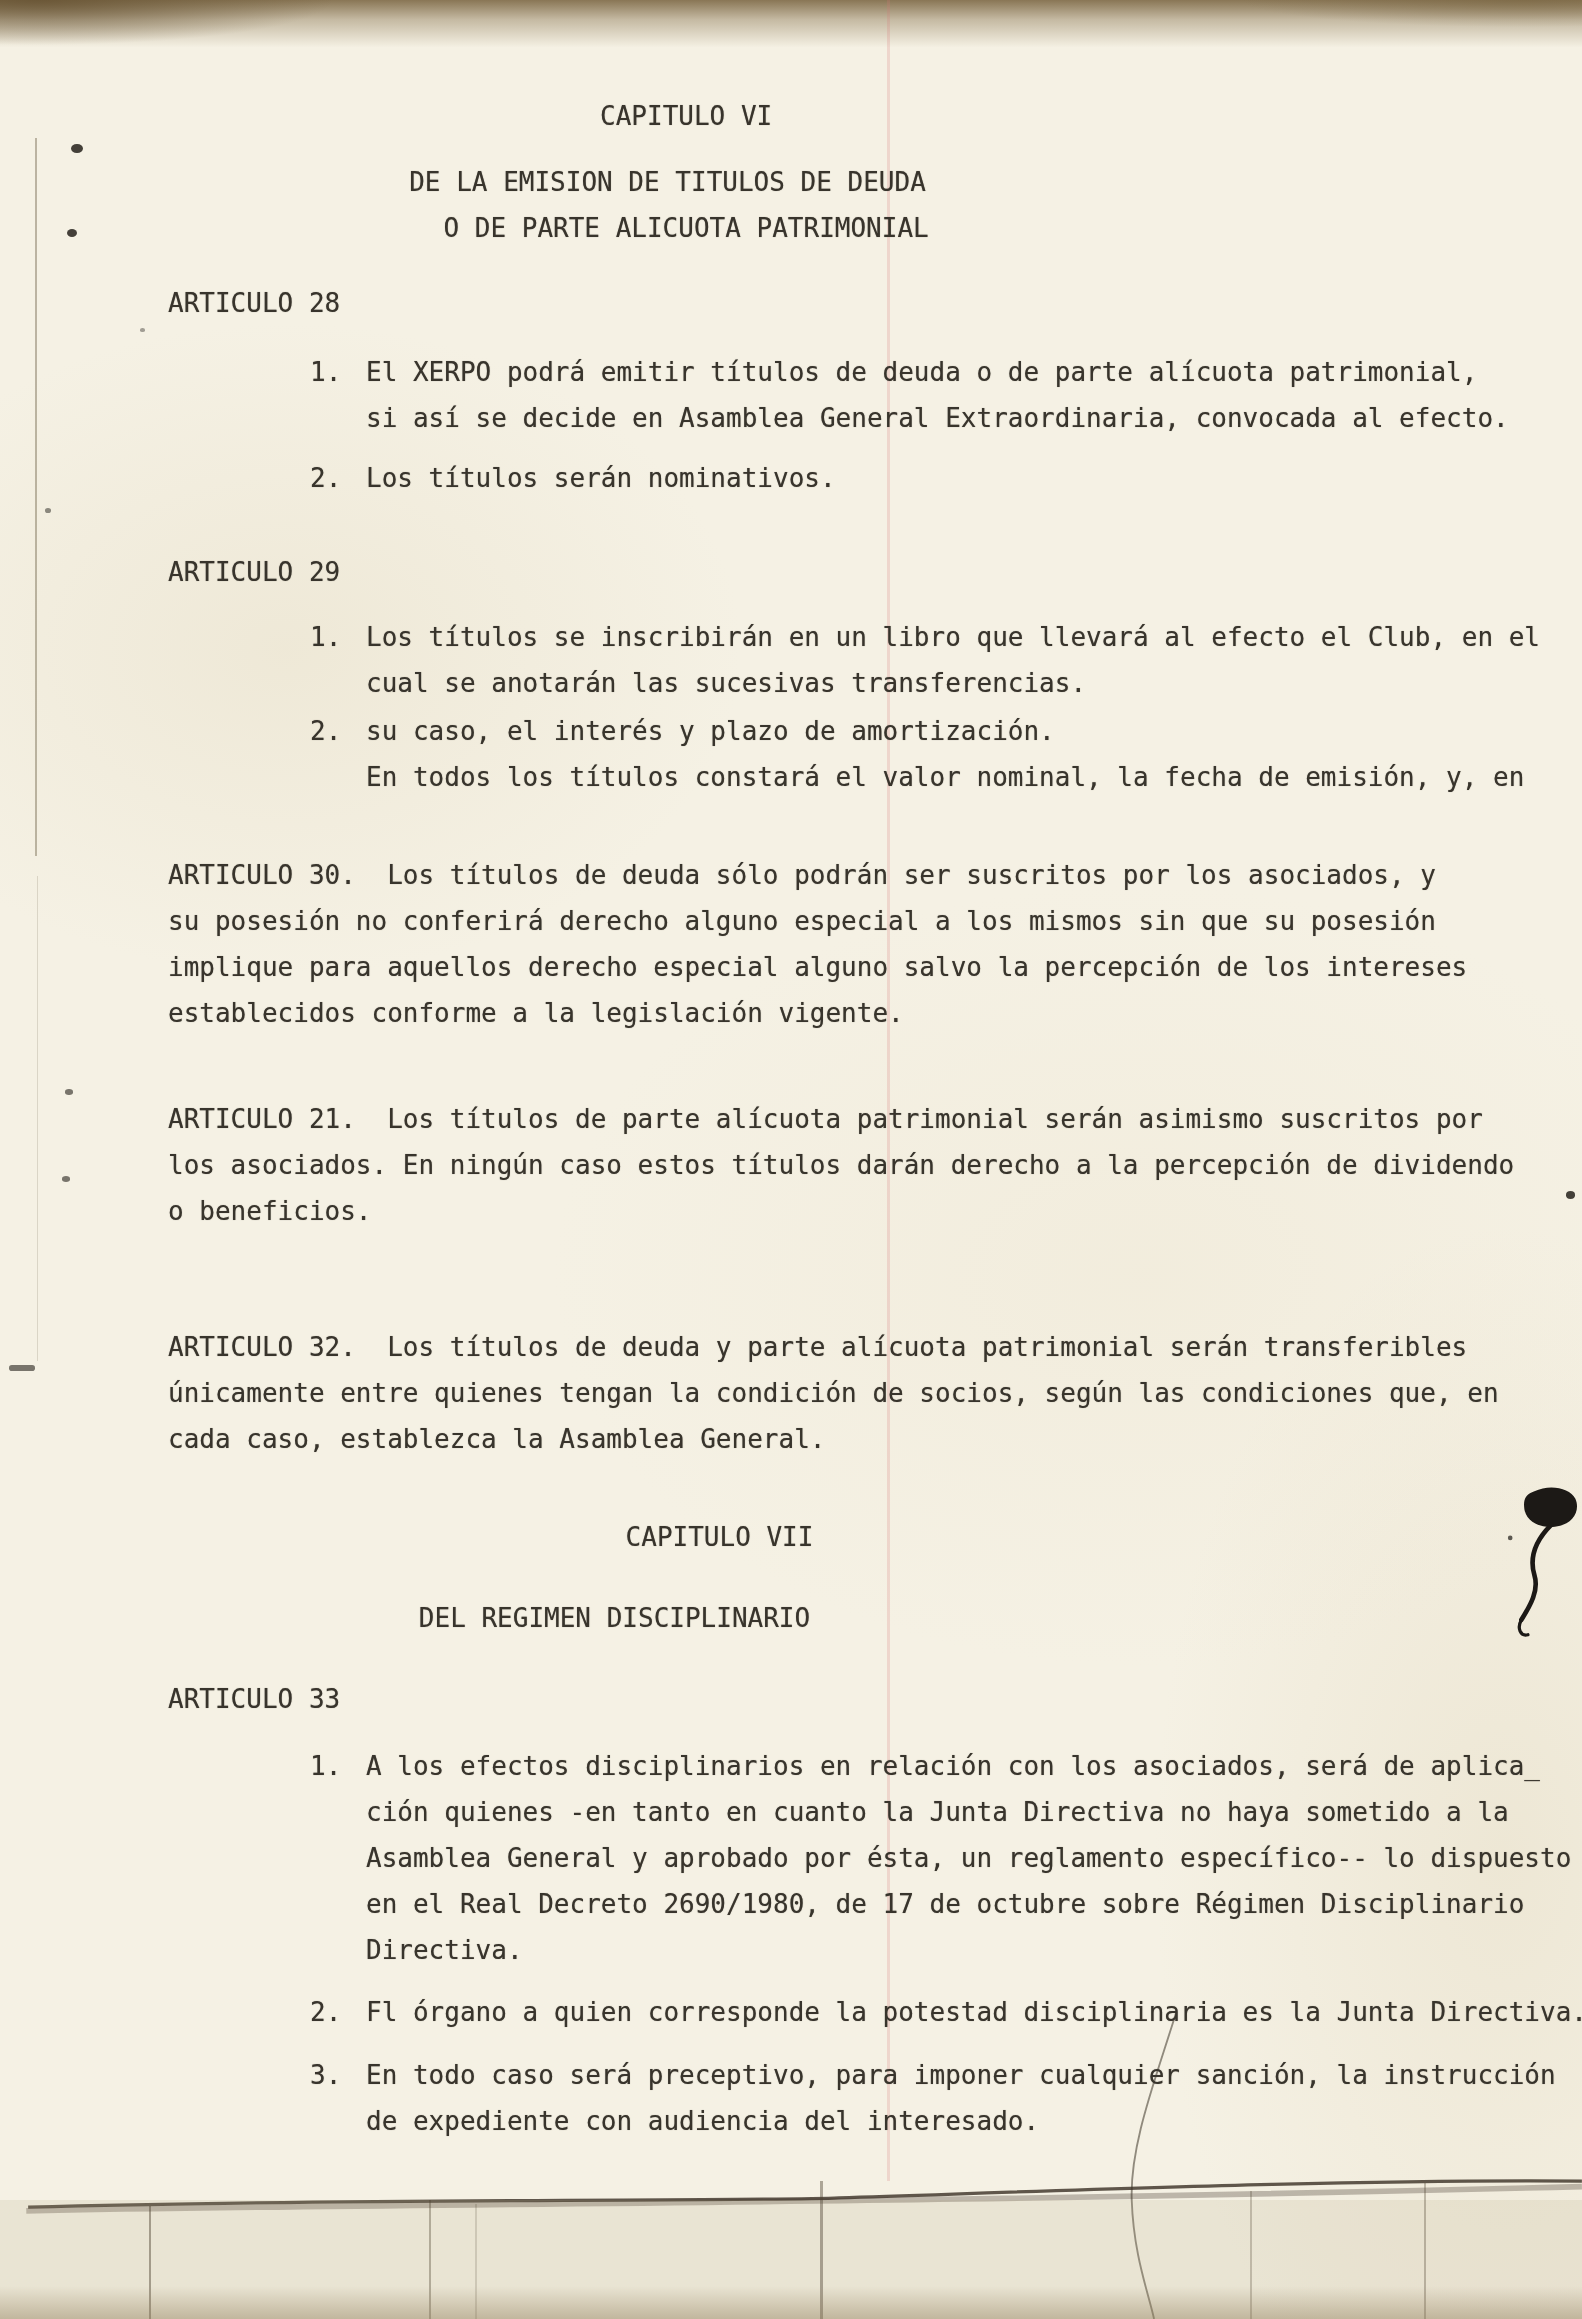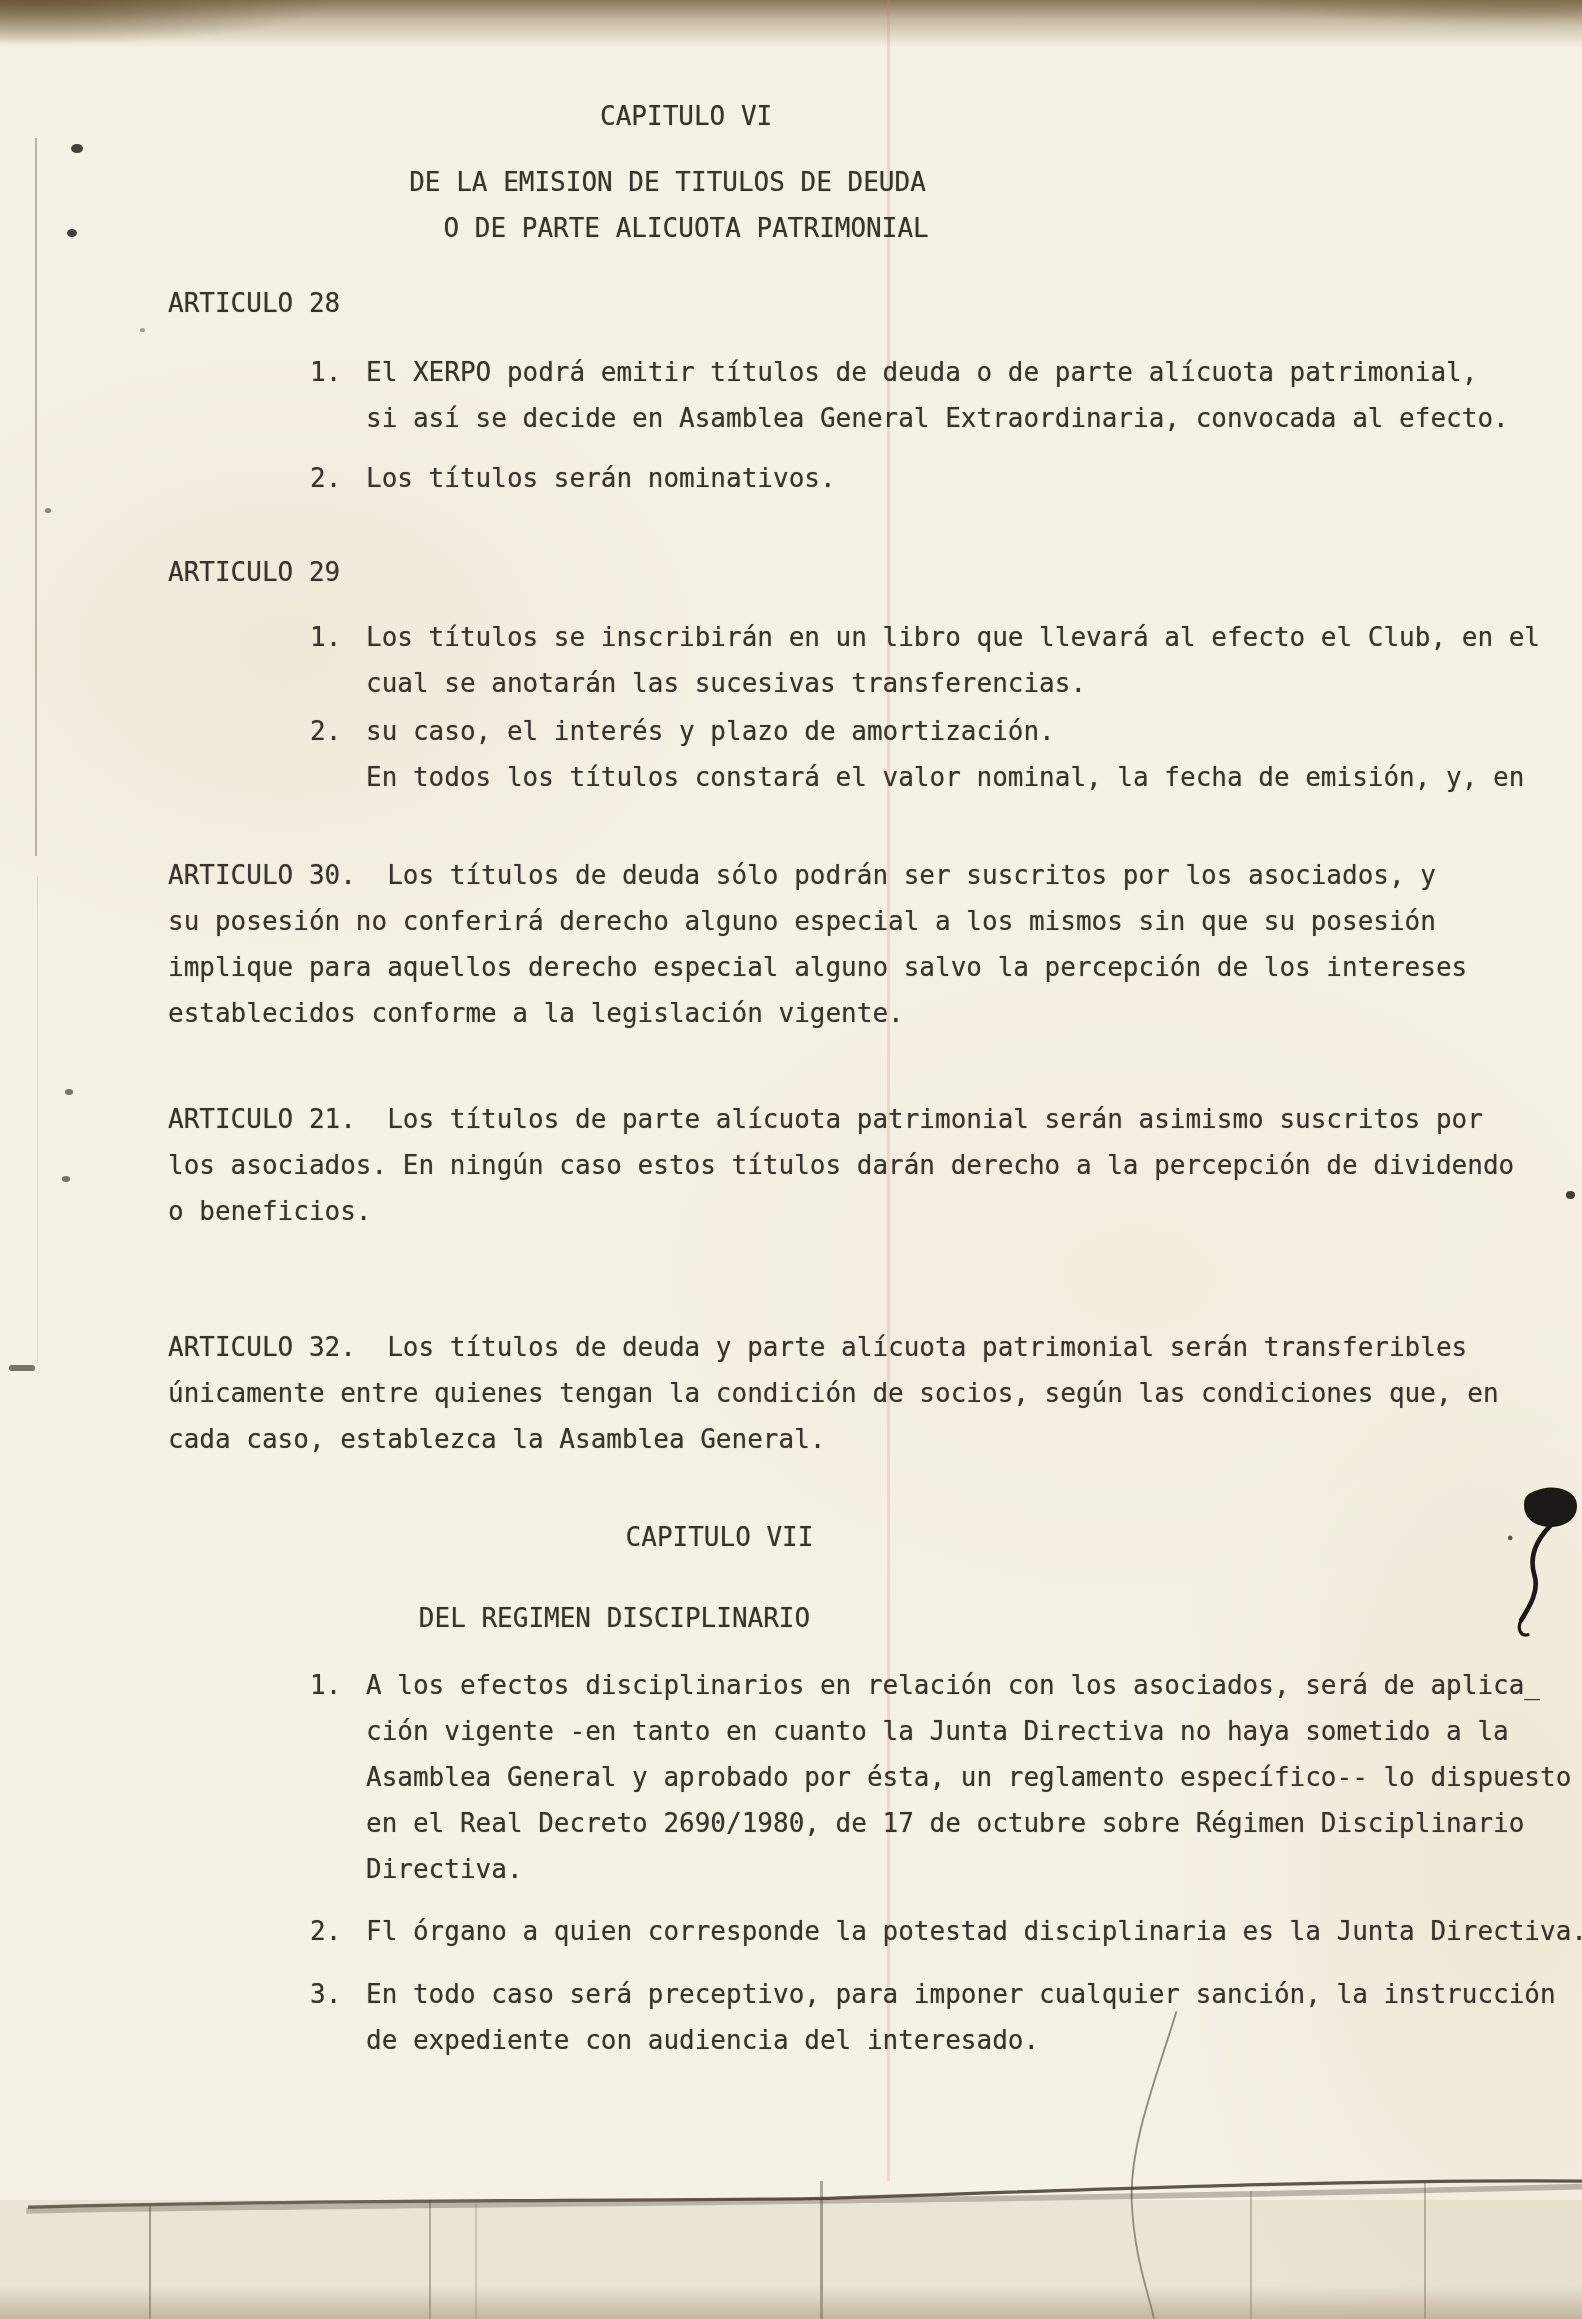--- a/index.html
+++ b/index.html
@@ -158,25 +158,26 @@
       </div>
     <div class="para p32">
         <div class="tl">ARTICULO 32.  Los títulos de deuda y parte alícuota patrimonial serán transferibles</div>
         <div class="tl">únicamente entre quienes tengan la condición de socios, según las condiciones que, en</div>
         <div class="tl">cada caso, establezca la Asamblea General.</div>
       </div>
 
     <div class="heading h-cvii">CAPITULO VII</div>
     <div class="heading h-reg">DEL REGIMEN DISCIPLINARIO</div>
 
+    <div class="art-heading a33">ARTICULO 33</div>
     <div class="item i33-1">
       <div class="num">1.</div>
       <div class="lines">
           <div class="tl">A los efectos disciplinarios en relación con los asociados, será de aplica̲</div>
-          <div class="tl">ción vigente -en tanto en cuanto la Junta Directiva no haya sometido a la</div>
+          <div class="tl">ción quienes -en tanto en cuanto la Junta Directiva no haya sometido a la</div>
           <div class="tl">Asamblea General y aprobado por ésta, un reglamento específico-- lo dispuesto</div>
           <div class="tl">en el Real Decreto 2690/1980, de 17 de octubre sobre Régimen Disciplinario</div>
           <div class="tl">Directiva.</div>
         </div>
     </div>
     <div class="item i33-2">
       <div class="num">2.</div>
       <div class="lines">
           <div class="tl">Fl órgano a quien corresponde la potestad disciplinaria es la Junta Directiva.</div>
         </div>

